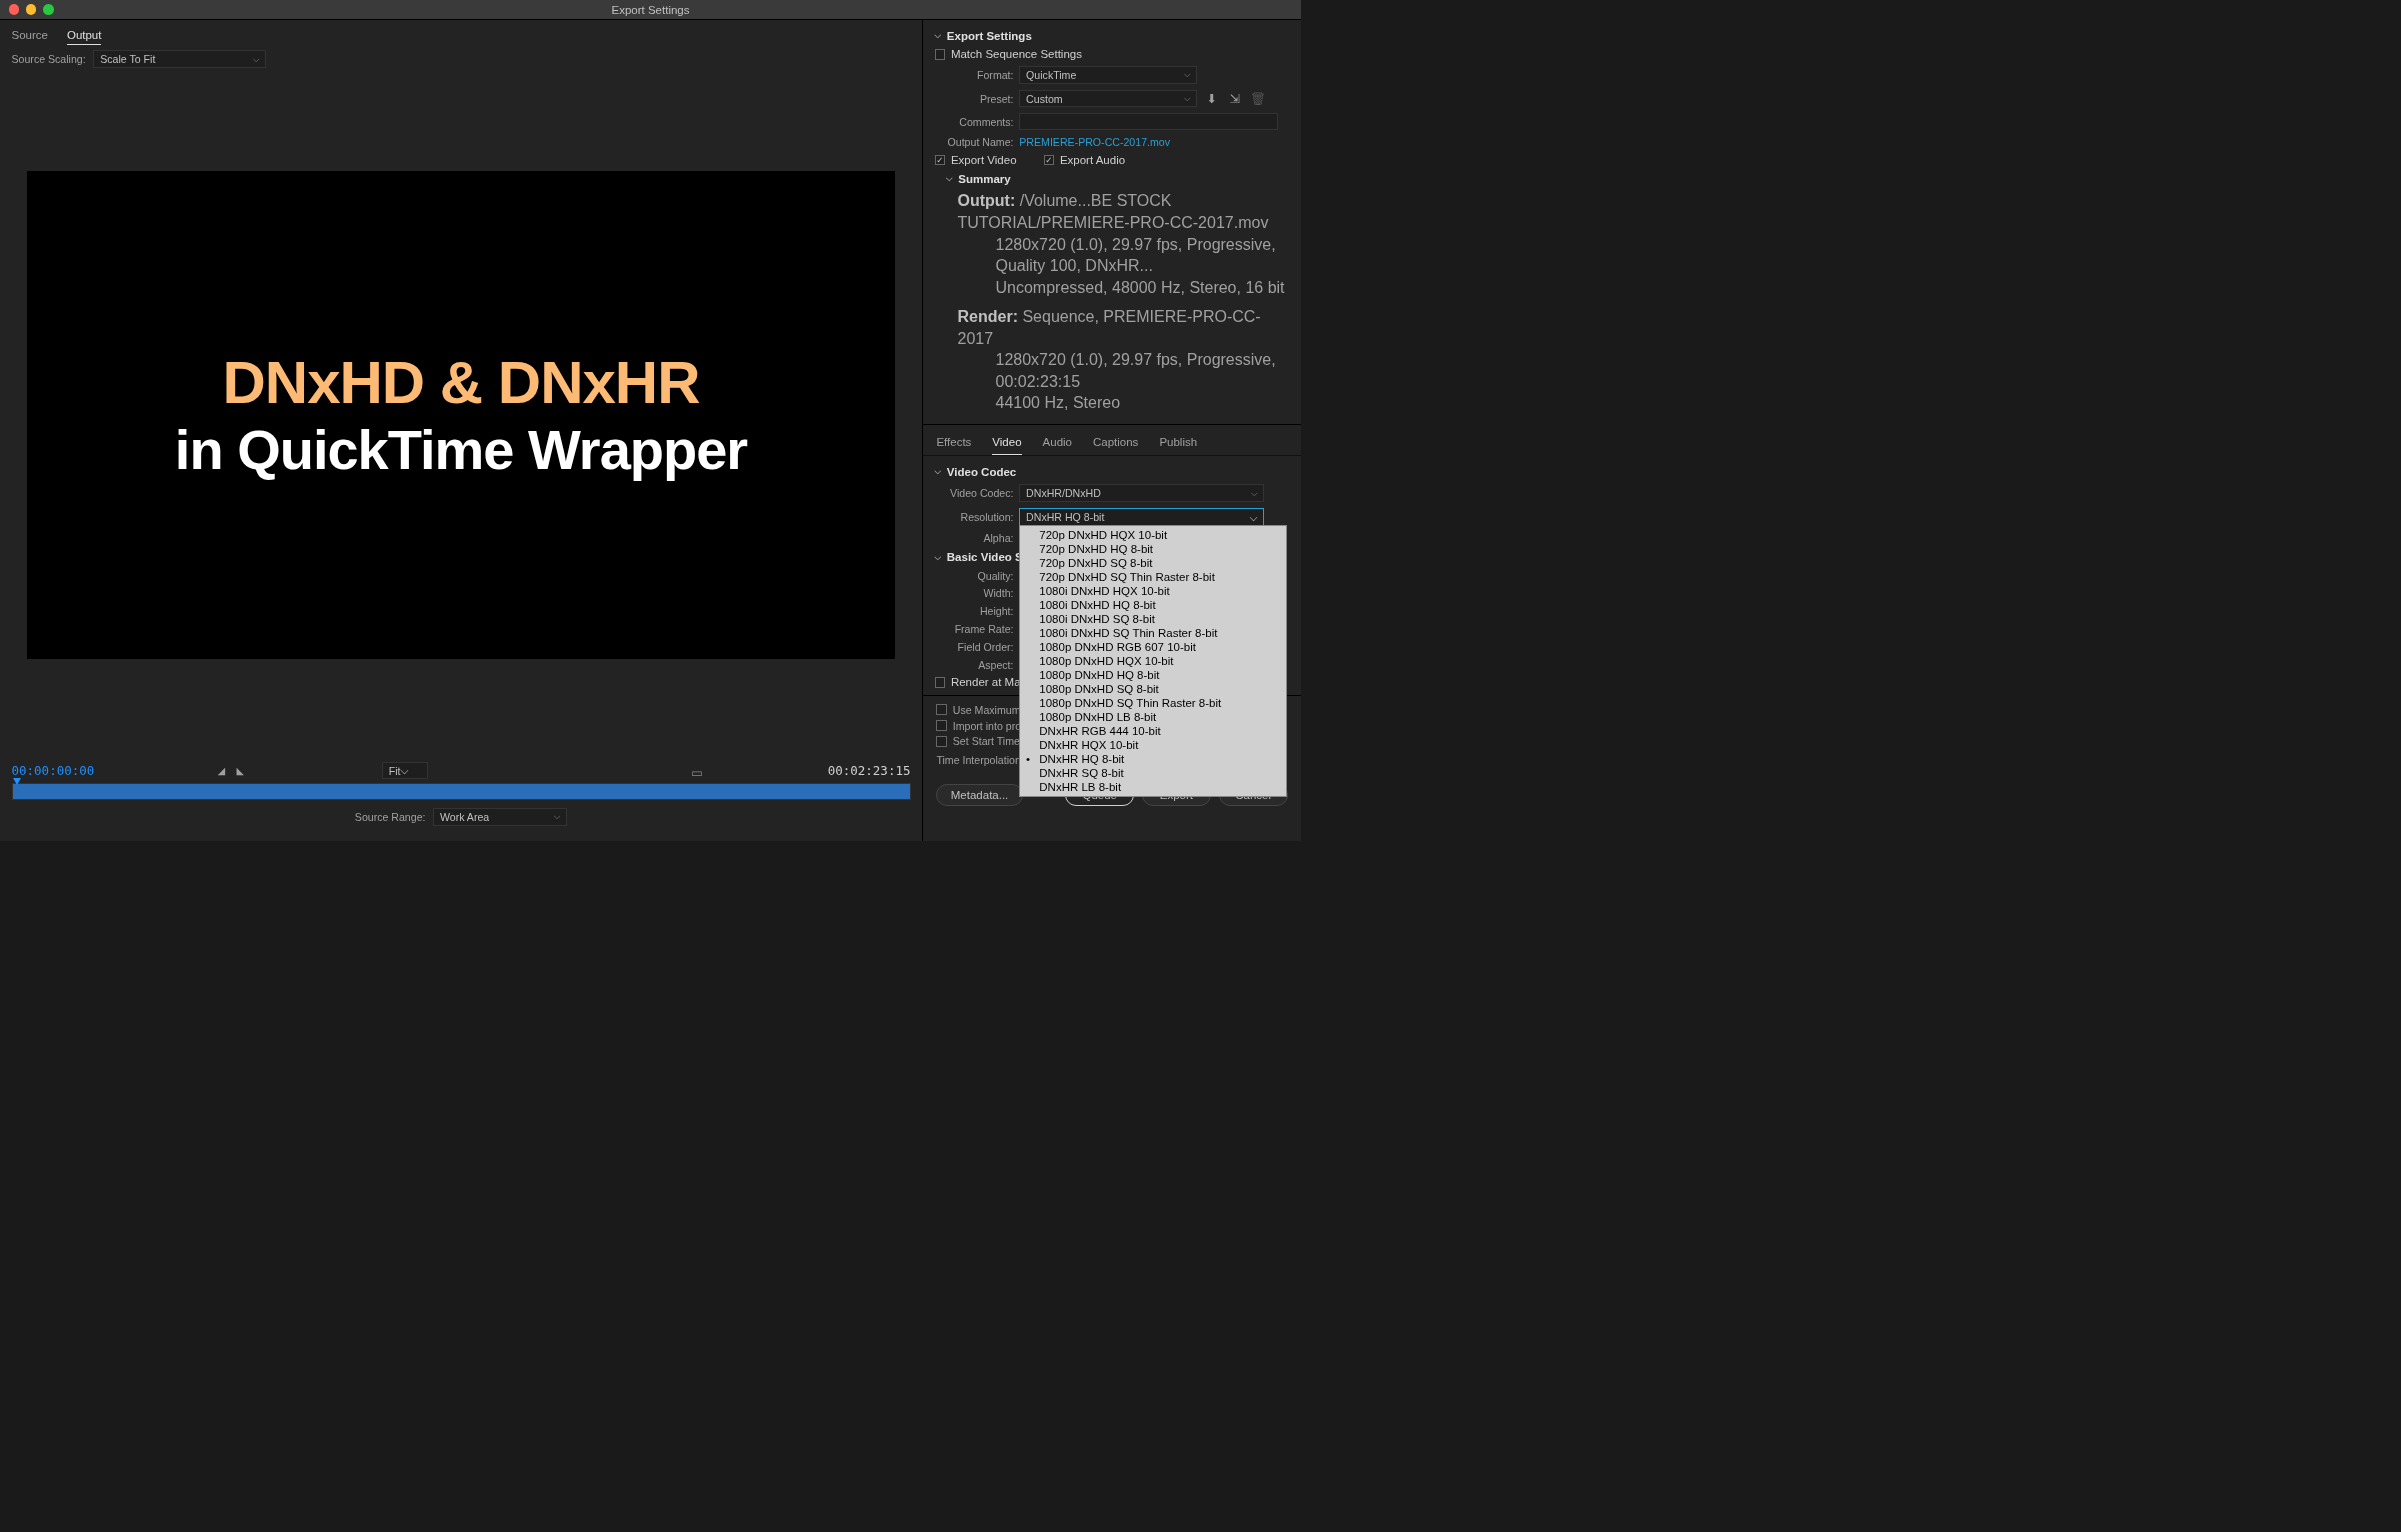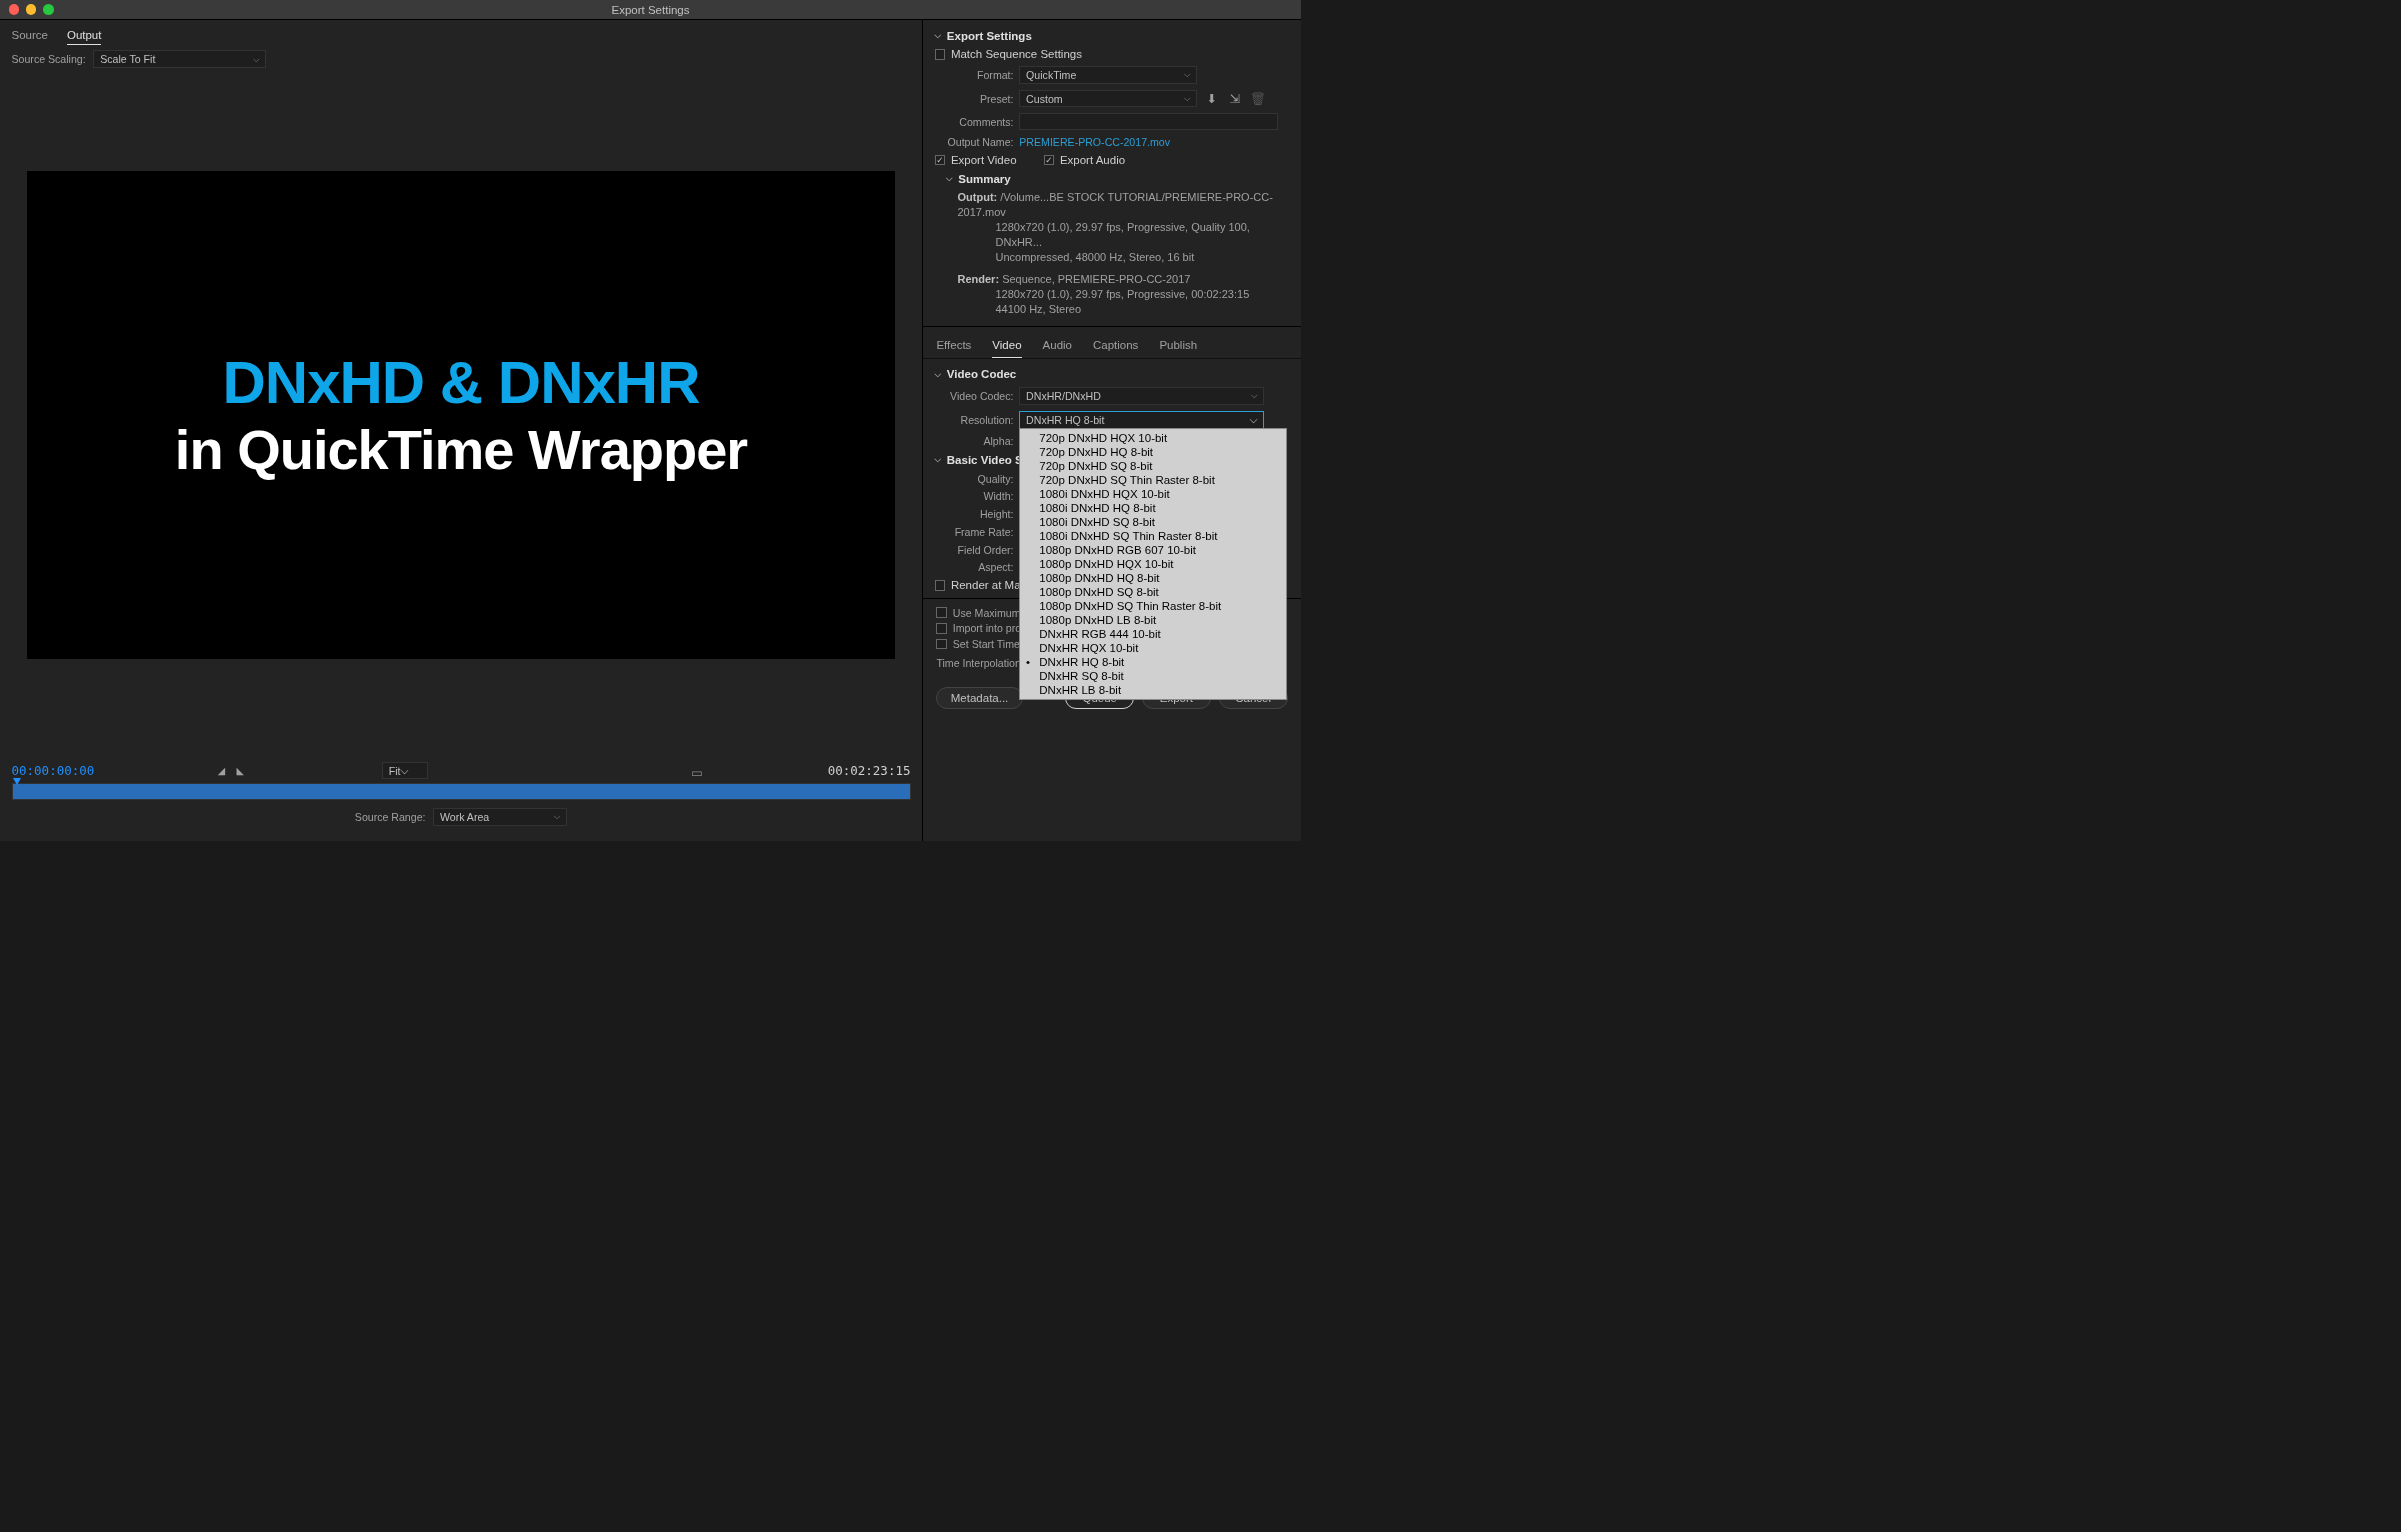--- a/index.html
+++ b/index.html
@@ -12,21 +12,21 @@
 .main { flex: 1; display: flex; }
 .left { flex: 1; display: flex; flex-direction: column; background: #232323; }
 .tabrow { display: flex; gap: 19px; padding: 5.8px 11.5px 0 11.5px; }
 .tab { font-size: 11.5px; color: #a0a0a0; padding: 2.9px 0; cursor: pointer; }
 .tab.active { color: #e0e0e0; border-bottom: 1.9px solid #e0e0e0; }
 .scalerow { display: flex; align-items: center; gap: 7.7px; padding: 5.8px 11.5px; font-size: 10.6px; color: #a0a0a0; }
 .dropdown { background: #1e1e1e; border: 1px solid #333; color: #c0c0c0; padding: 1.9px 5.8px; font-size: 10.6px; min-width: 173px; display: flex; justify-content: space-between; align-items: center; cursor: pointer; }
 .dropdown .chev { font-size: 8.6px; color: #888; }
 .preview { flex: 1; display: flex; align-items: center; justify-content: center; padding: 15.4px 27px; }
 .preview-inner { width: 100%; aspect-ratio: 1280/720; background: #000; display: flex; flex-direction: column; align-items: center; justify-content: center; }
-.preview-inner .l1 { color: #0ea5e9; font-size: 60px; font-weight: 900; font-family: Arial, sans-serif; letter-spacing: -1px; line-height: 1.15; }
+.preview-inner .l1 { color: #fdba74; font-size: 60px; font-weight: 900; font-family: Arial, sans-serif; letter-spacing: -1px; line-height: 1.15; }
 .preview-inner .l2 { color: #fff; font-size: 56px; font-weight: 900; font-family: Arial, sans-serif; letter-spacing: -1px; }
 .timeline { padding: 3.8px 11.5px 7.7px 11.5px; }
 .tc-row { display: flex; justify-content: space-between; align-items: center; font-size: 12.5px; padding: 1.9px 0 3.8px 0; }
 .tc-start { color: #1e90ff; font-family: monospace; }
 .tc-end { color: #d0d0d0; font-family: monospace; }
 .tc-mid { display: flex; align-items: center; gap: 11.5px; }
 .fitsel { background: #1e1e1e; border: 1px solid #333; color: #c0c0c0; padding: 1px 5.8px; font-size: 10.6px; min-width: 46px; display: flex; align-items: center; }
 .line-icon { width: 13.4px; height: 11.5px; color: #888; }
 .track { height: 17.3px; background: #1a1a1a; position: relative; border: 1px solid #333; }
 .track-fill { position: absolute; left: 0; top: 0; bottom: 0; right: 0; background: #2a6db8; }
@@ -39,21 +39,21 @@
 .form-row { display: flex; align-items: center; padding: 2.9px 0; gap: 5.8px; }
 .form-label { width: 79px; text-align: right; font-size: 10.6px; color: #a0a0a0; }
 .sel { background: #1e1e1e; border: 1px solid #333; color: #c0c0c0; padding: 1.9px 5.8px; font-size: 10.6px; width: 178px; display: flex; justify-content: space-between; align-items: center; cursor: pointer; }
 .sel.wide { width: 245px; }
 .sel .chev { font-size: 8.6px; color: #888; }
 .txtin { background: #1e1e1e; border: 1px solid #333; color: #c0c0c0; padding: 1.9px 5.8px; font-size: 10.6px; width: 259px; height: 17.3px; }
 .link { color: #2a9fd6; font-size: 10.6px; cursor: pointer; }
 .cb { width: 10.6px; height: 10.6px; background: #1e1e1e; border: 1px solid #666; display: inline-flex; align-items: center; justify-content: center; font-size: 8.6px; color: #c0c0c0; cursor: pointer; }
 .cb.checked::after { content: "✓"; }
 .iconbtn { width: 17.3px; height: 17.3px; display: inline-flex; align-items: center; justify-content: center; color: #a0a0a0; cursor: pointer; font-size: 12.5px; }
-.summary-block { padding: 1.9px 0 5.8px 23px; font-size: 11px; color: #a0a0a0; line-height: 1.35; }
+.summary-block { padding: 1.9px 0 5.8px 23px; font-size: 16px; color: #a0a0a0; line-height: 1.35; }
 .summary-block b { color: #c0c0c0; font-weight: 600; }
 .tabs2 { display: flex; gap: 21px; padding: 7.7px 13.4px 0 13.4px; border-top: 1px solid #000; border-bottom: 1px solid #111; }
 .tab2 { font-size: 11.5px; color: #a0a0a0; padding: 3.8px 0 5.8px 0; cursor: pointer; }
 .tab2.active { color: #e0e0e0; border-bottom: 1.9px solid #e0e0e0; }
 .scroll-area { position: relative; overflow: visible; }
 .open-sel { position: relative; }
 .open-sel .selbox { background: #1e1e1e; border: 1px solid #2a9fd6; color: #c0c0c0; padding: 1.9px 5.8px; font-size: 10.6px; width: 245px; display: flex; justify-content: space-between; align-items: center; }
 .popup { position: absolute; left: 0; top: 17.3px; width: 268px; background: #d0d0d0; border: 1px solid #888; z-index: 100; font-size: 11.5px; color: #000; max-height: 327px; overflow: visible; padding: 1.9px 0; }
 .popup-item { padding: 1px 7.7px 1px 19px; cursor: pointer; white-space: nowrap; position: relative; }
 .popup-item.sel-item::before { content: "•"; position: absolute; left: 5.8px; }

